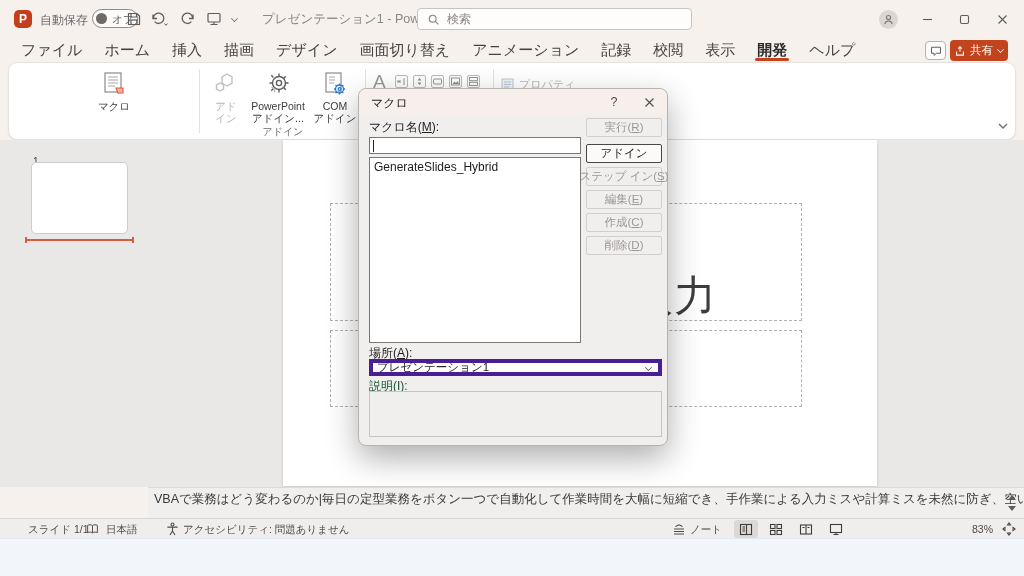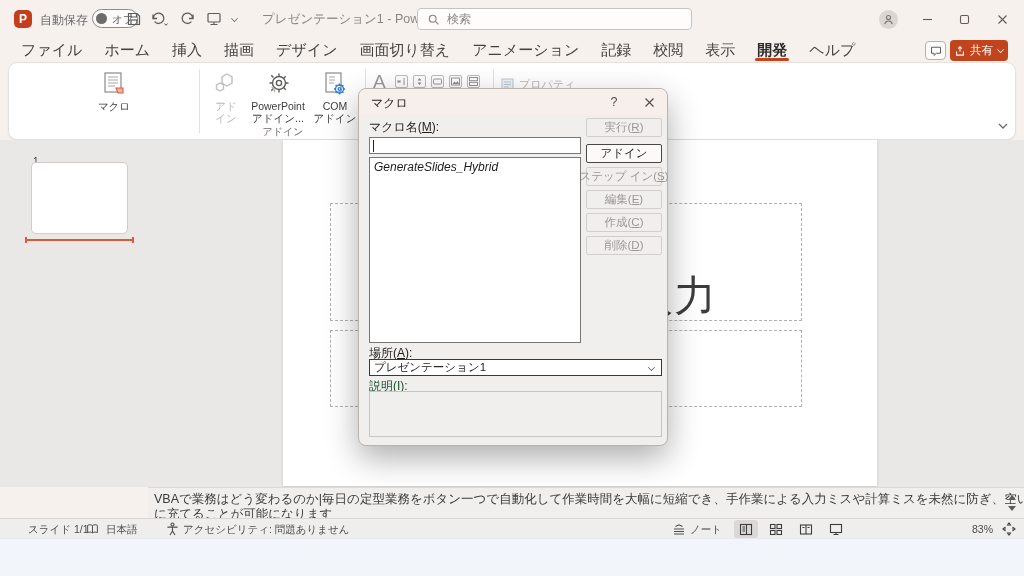--- a/index.html
+++ b/index.html
@@ -83,27 +83,27 @@
   #dialog{position:absolute;left:358px;top:88px;width:310px;height:358px;background:#f0efee;border:1px solid #b9b3b0;border-radius:8px;
     box-shadow:0 12px 32px rgba(0,0,0,.32);z-index:50;}
   #dlg-titlebar{position:absolute;left:0;top:0;width:100%;height:26px;background:#f7efec;border-radius:8px 8px 0 0;}
   #dlg-title{position:absolute;left:12px;top:6px;font-size:12px;color:#1f1d1c;}
   #dlg-help{position:absolute;left:246px;top:4px;width:18px;height:18px;font-size:12.5px;color:#4e4c4b;display:flex;align-items:center;justify-content:center;}
   #dlg-close{position:absolute;left:280px;top:4px;width:20px;height:18px;font-size:13px;color:#4e4c4b;display:flex;align-items:center;justify-content:center;}
   .dlg-label{position:absolute;font-size:12px;color:#1f1d1c;}
   .dlg-label.disabled{color:#14532d;}
   #dlg-name-input{position:absolute;left:10px;top:48px;width:212px;height:17px;background:#fff;border:1px solid #7a7674;}
   #dlg-caret{position:absolute;left:3px;top:2px;width:1px;height:12px;background:#222;}
-  #dlg-list{position:absolute;left:10px;top:68px;width:212px;height:186px;background:#fff;border:1px solid #7a7674;font-size:12px;color:#1f1d1c;font-style:italic;}
+  #dlg-list{position:absolute;left:10px;top:68px;width:212px;height:186px;background:#fff;border:1px solid #7a7674;font-size:12px;color:#1f1d1c;}
   .dlg-list-item{padding:2px 4px;white-space:nowrap;}
   .dlg-btn{position:absolute;left:227px;width:76px;height:19px;border:1px solid #d2cecb;border-radius:2px;background:#f4f2f1;
     font-size:11.5px;color:#1f1d1c;display:flex;align-items:center;justify-content:center;white-space:nowrap;}
   .dlg-btn.disabled{color:#9b9795;background:#f1efee;}
   .dlg-btn.default{border:1.5px solid #4a4745;background:#fbfaf9;}
-  #dlg-location{position:absolute;left:10px;top:270px;width:293px;height:17px;background:#fff;border:1px solid #4c1d95;font-size:11.5px;color:#1f1d1c;
+  #dlg-location{position:absolute;left:10px;top:270px;width:293px;height:17px;background:#fff;border:4px solid #4c1d95;font-size:11.5px;color:#1f1d1c;
     display:flex;align-items:center;padding-left:4px;}
   #dlg-location .chev{position:absolute;right:6px;color:#4e4c4b;}
   #dlg-desc{position:absolute;left:10px;top:302px;width:293px;height:46px;background:#f0efee;border:1px solid #c8c4c2;}
 </style>
 </head>
 <body>
 
 <div id="screen">
 
   <div id="titlebar">
@@ -321,21 +321,20 @@
     <div id="slide">
       <div id="ph-title" class="ph"></div>
       <div id="ph-body" class="ph"></div>
       <div id="slide-title-text">入力</div>
     </div>
   </div>
 
   <div id="notes">
     <div id="notes-text">
       <div>VBAで業務はどう変わるのか|毎日の定型業務をボタン一つで自動化して作業時間を大幅に短縮でき、手作業による入力ミスや計算ミスを未然に防ぎ、空いた時間をより創造的な業務</div>
-      <div>に充てることが可能になります</div>
     </div>
     <div id="notes-up" class="scrollarrow"></div>
     <div id="notes-down" class="scrollarrow"></div>
   </div>
 
   <div id="statusbar">
     <span class="it" style="left:28px">スライド 1/1</span>
     <div class="it" style="left:86px;top:4px">
       <svg width="13" height="12" viewBox="0 0 16 14" fill="none" stroke="#4e4c4b" stroke-width="1.2">
           <path d="M2 2.5c2-1 4-1 6 .3 2-1.3 4-1.3 6-.3v9c-2-1-4-1-6 .3-2-1.3-4-1.3-6-.3z"></path>

